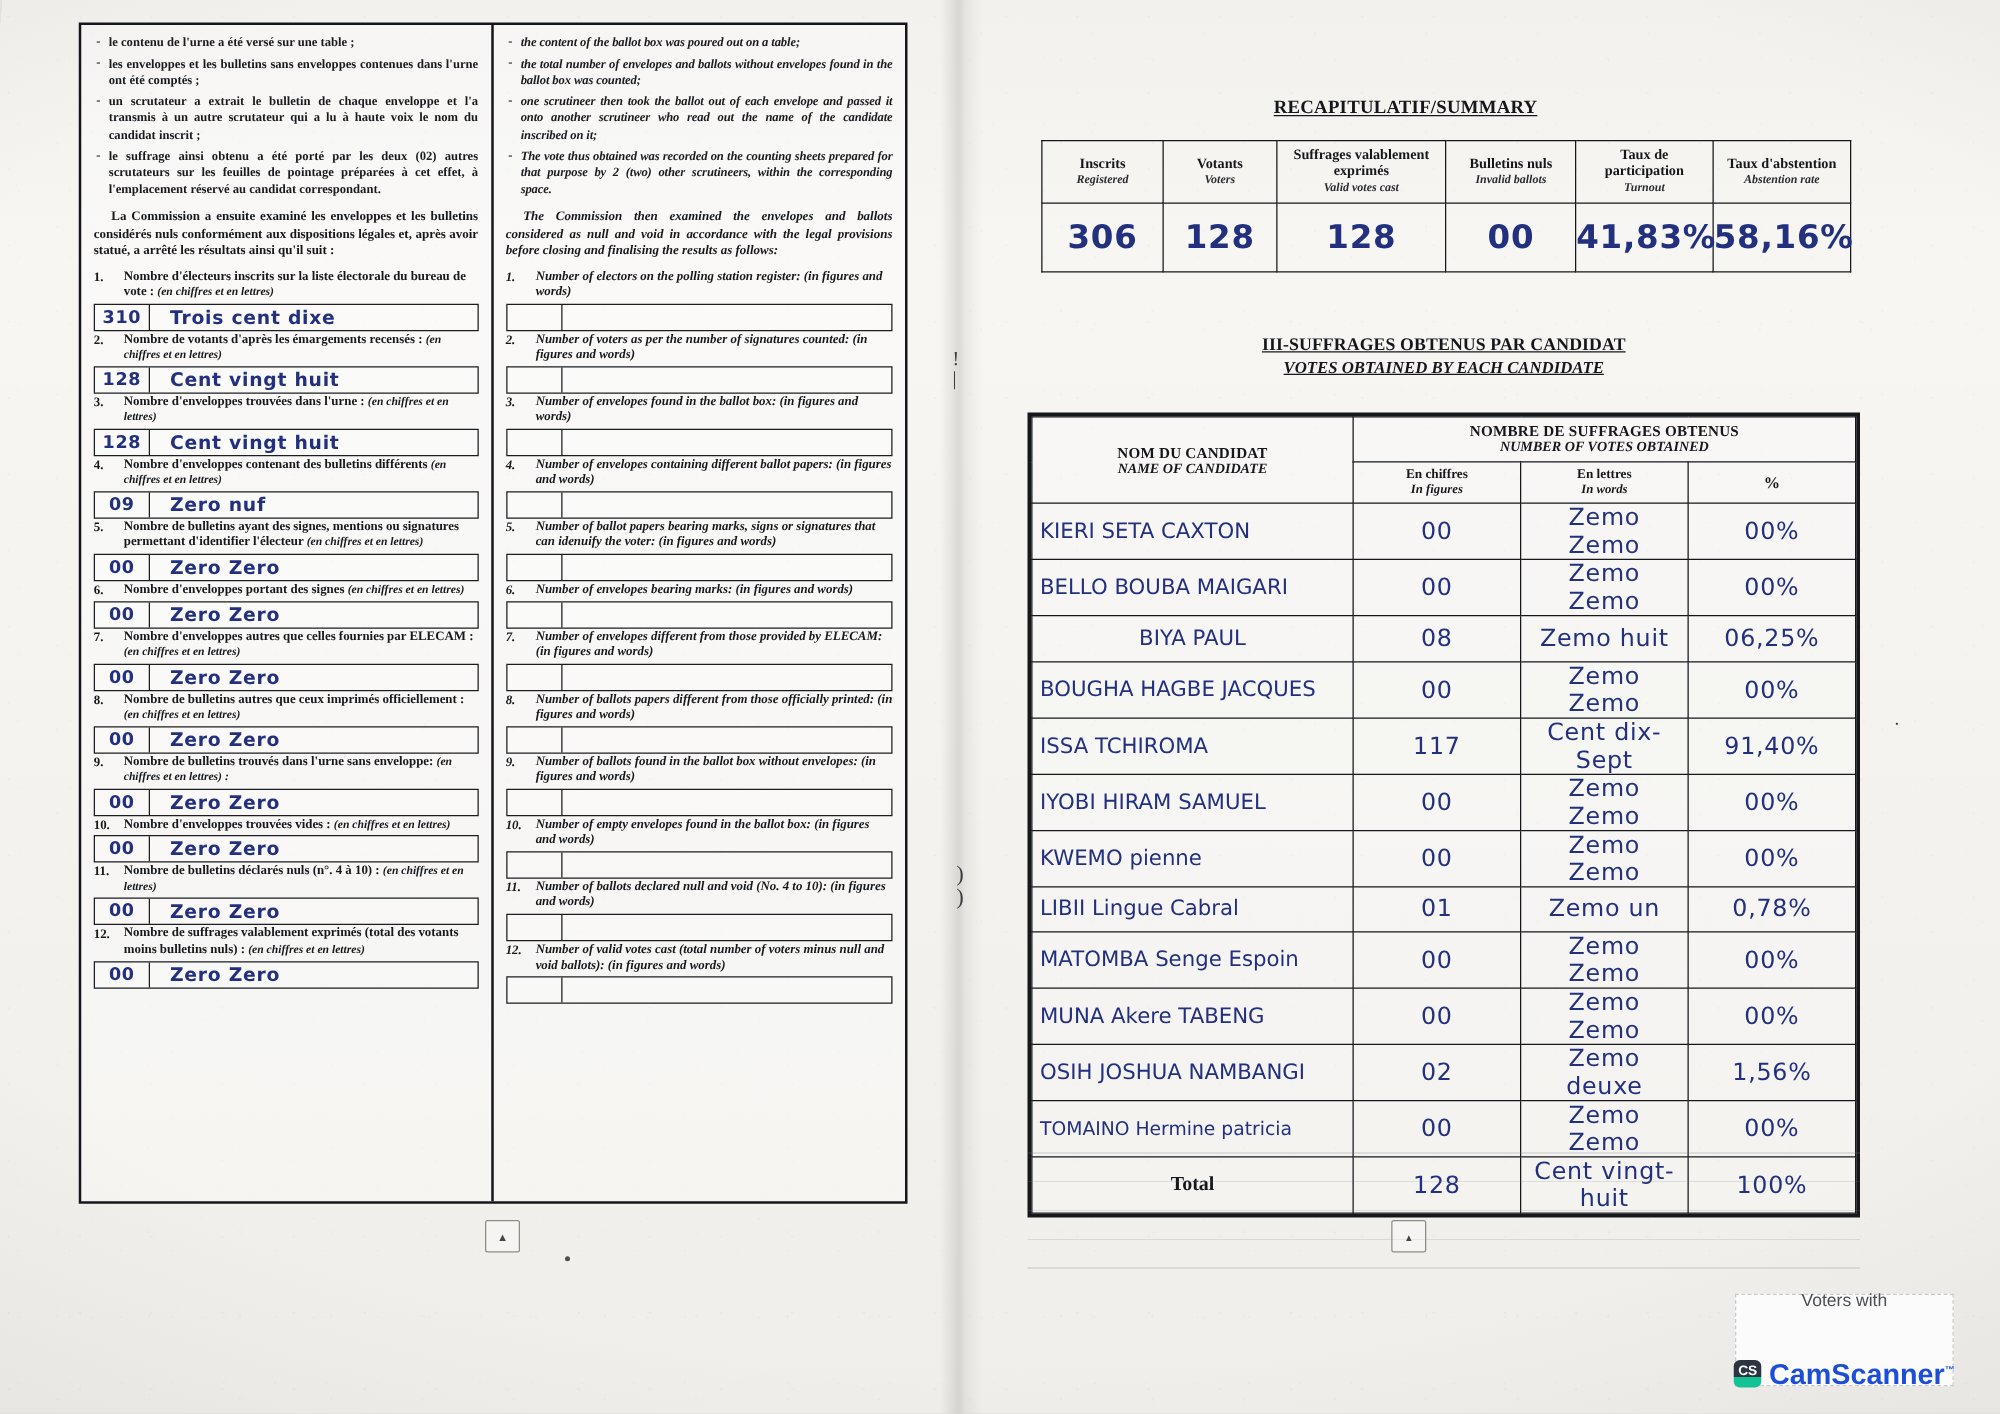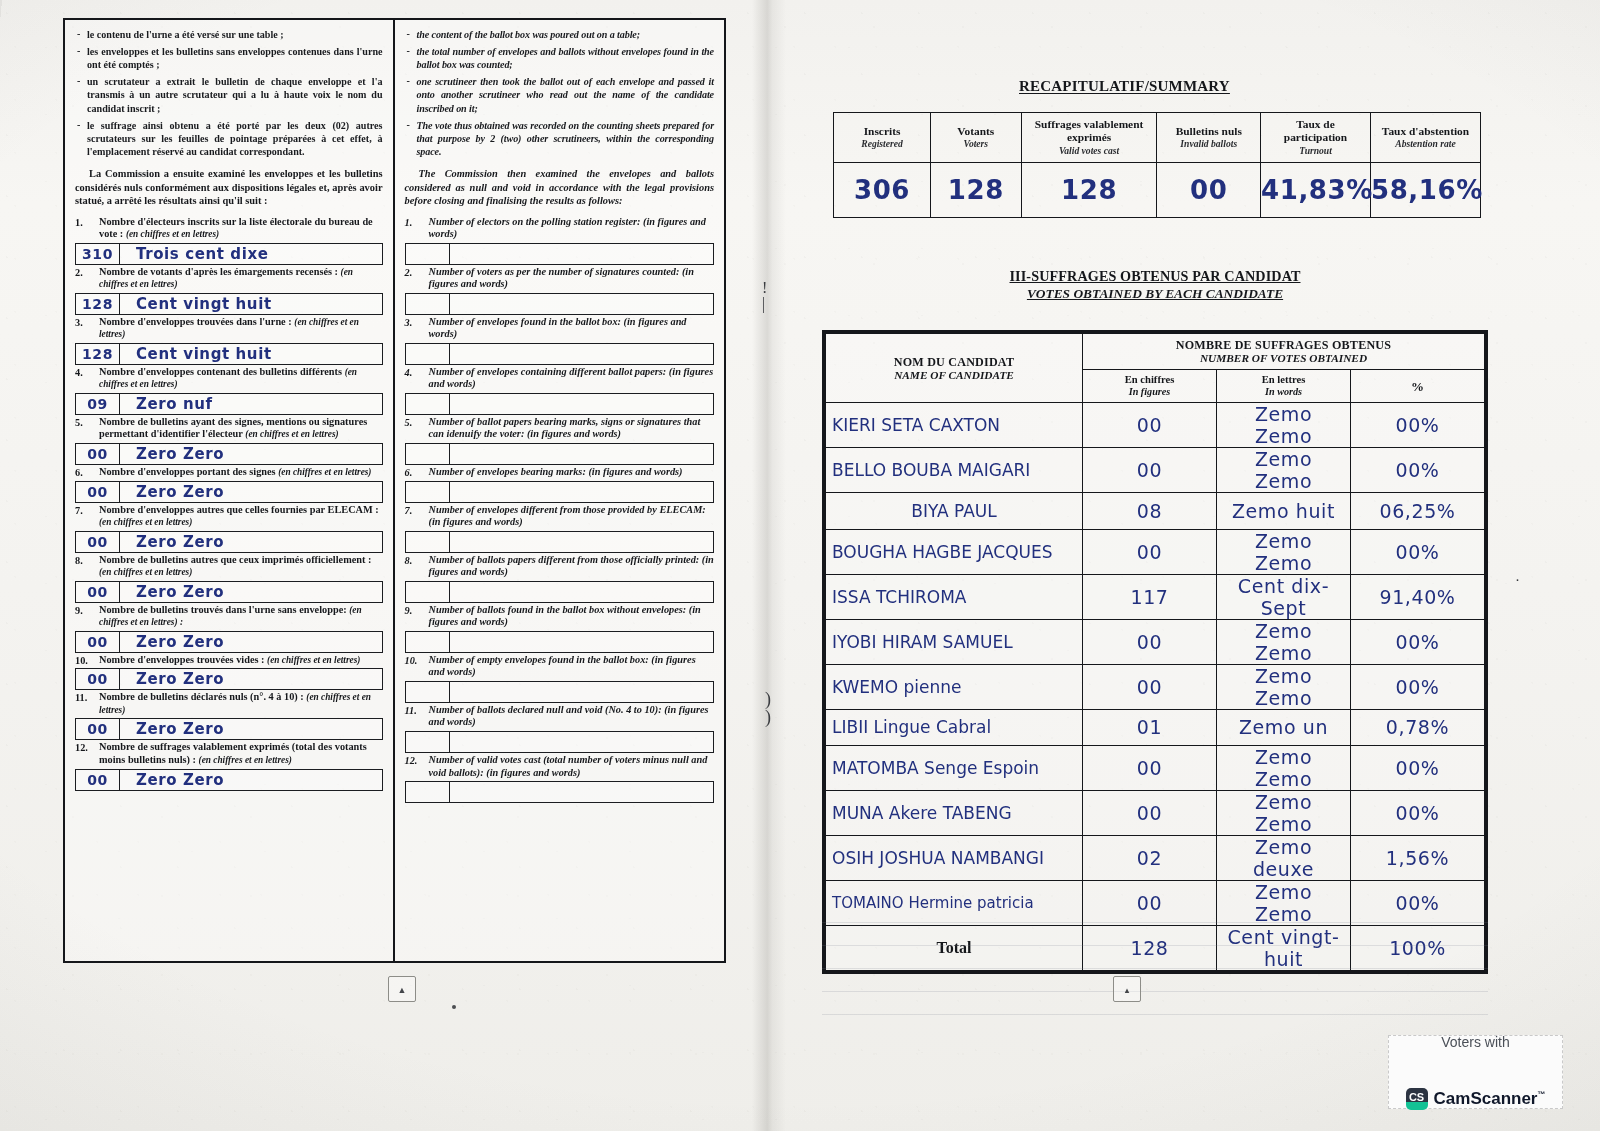--- a/index.html
+++ b/index.html
@@ -218,21 +218,21 @@
   #camscanner .cs-top{ font-family:"Liberation Sans", sans-serif; font-size:14px; color:#4a4f57; }
   #camscanner .cs-row{ display:flex; align-items:center; gap:6px;margin-top:36px; }
   #camscanner .cs-badge{
     width:22px; height:22px; border-radius:5px;
     background:linear-gradient(180deg,#2c3442 0 62%, #13c295 62% 100%);
     color:#fff; font-family:"Liberation Sans", sans-serif; font-weight:700;
     font-size:11px; display:flex; align-items:center; justify-content:center;
     padding-bottom:5px;
   }
   #camscanner .cs-name{
-    font-family:"Liberation Sans", sans-serif; font-size:17px; font-weight:700; color:#0f172a;
+    font-family:"Liberation Sans", sans-serif; font-size:23px; font-weight:700; color:#1d4ed8;
     position:relative;
   }
   #camscanner .cs-name:after{ content:"™"; font-size:8px; vertical-align:super; }
 </style>
 </head>
 <body>
 
 <div id="page-surface"></div>
 <div class="noise"></div>
 

